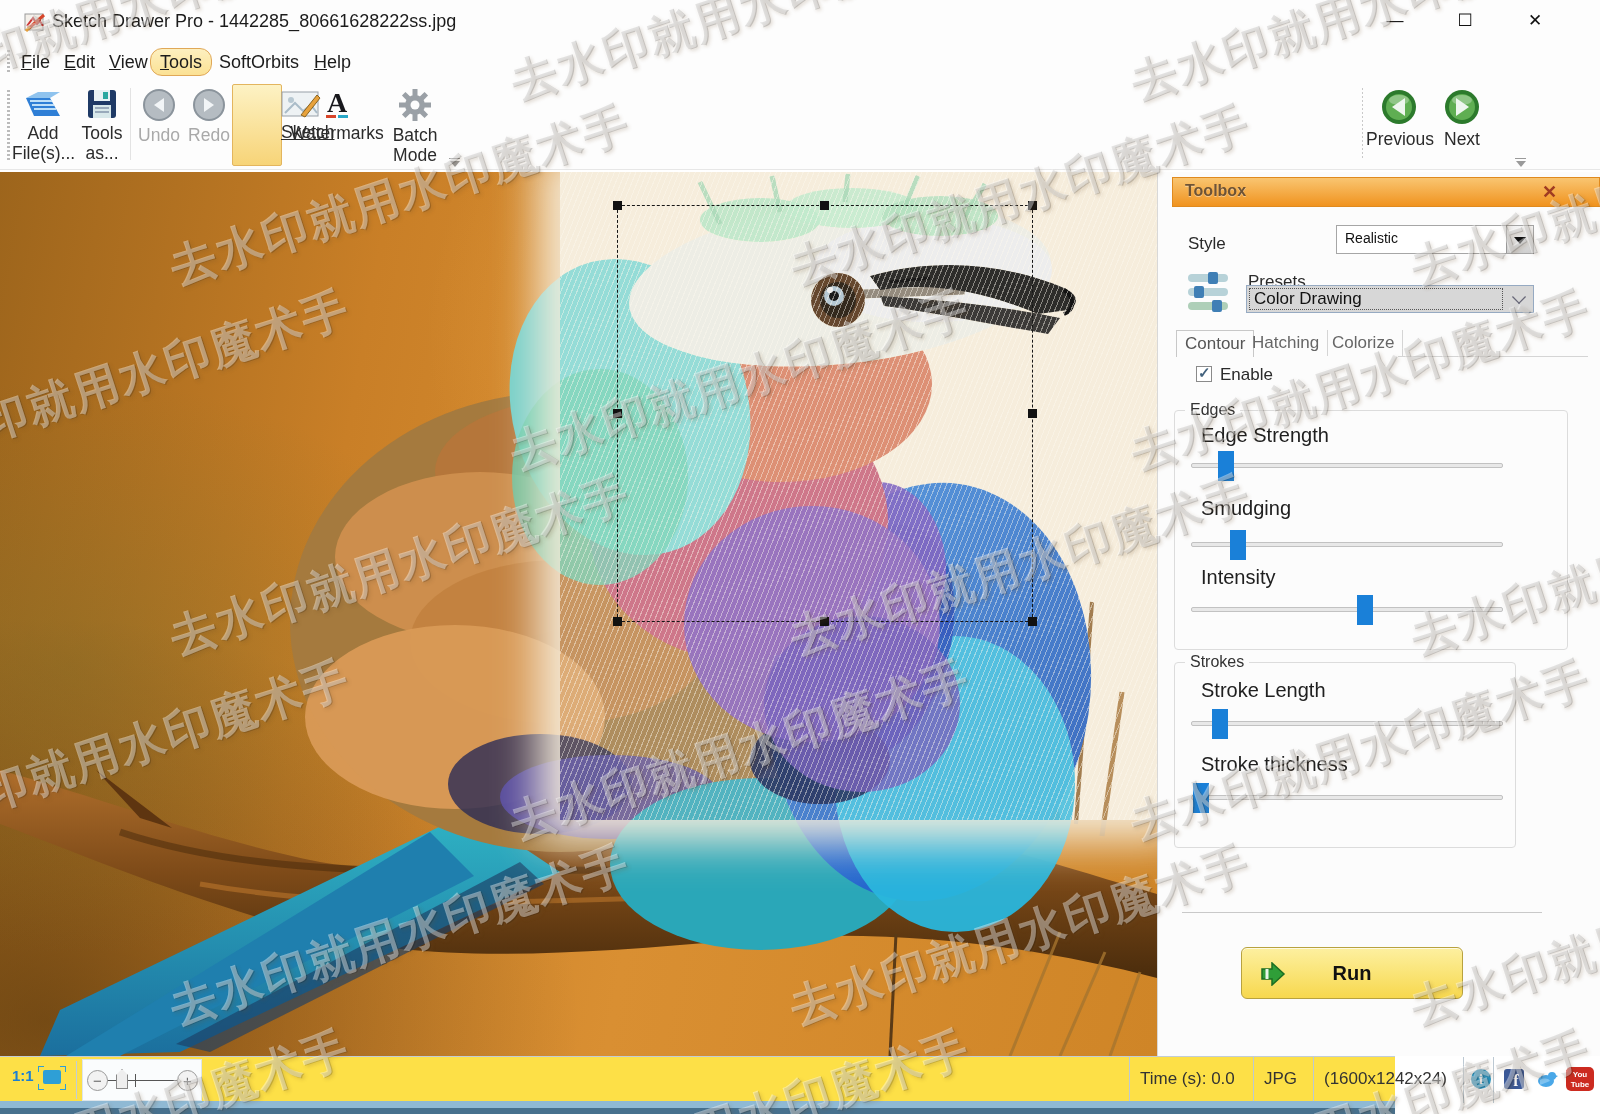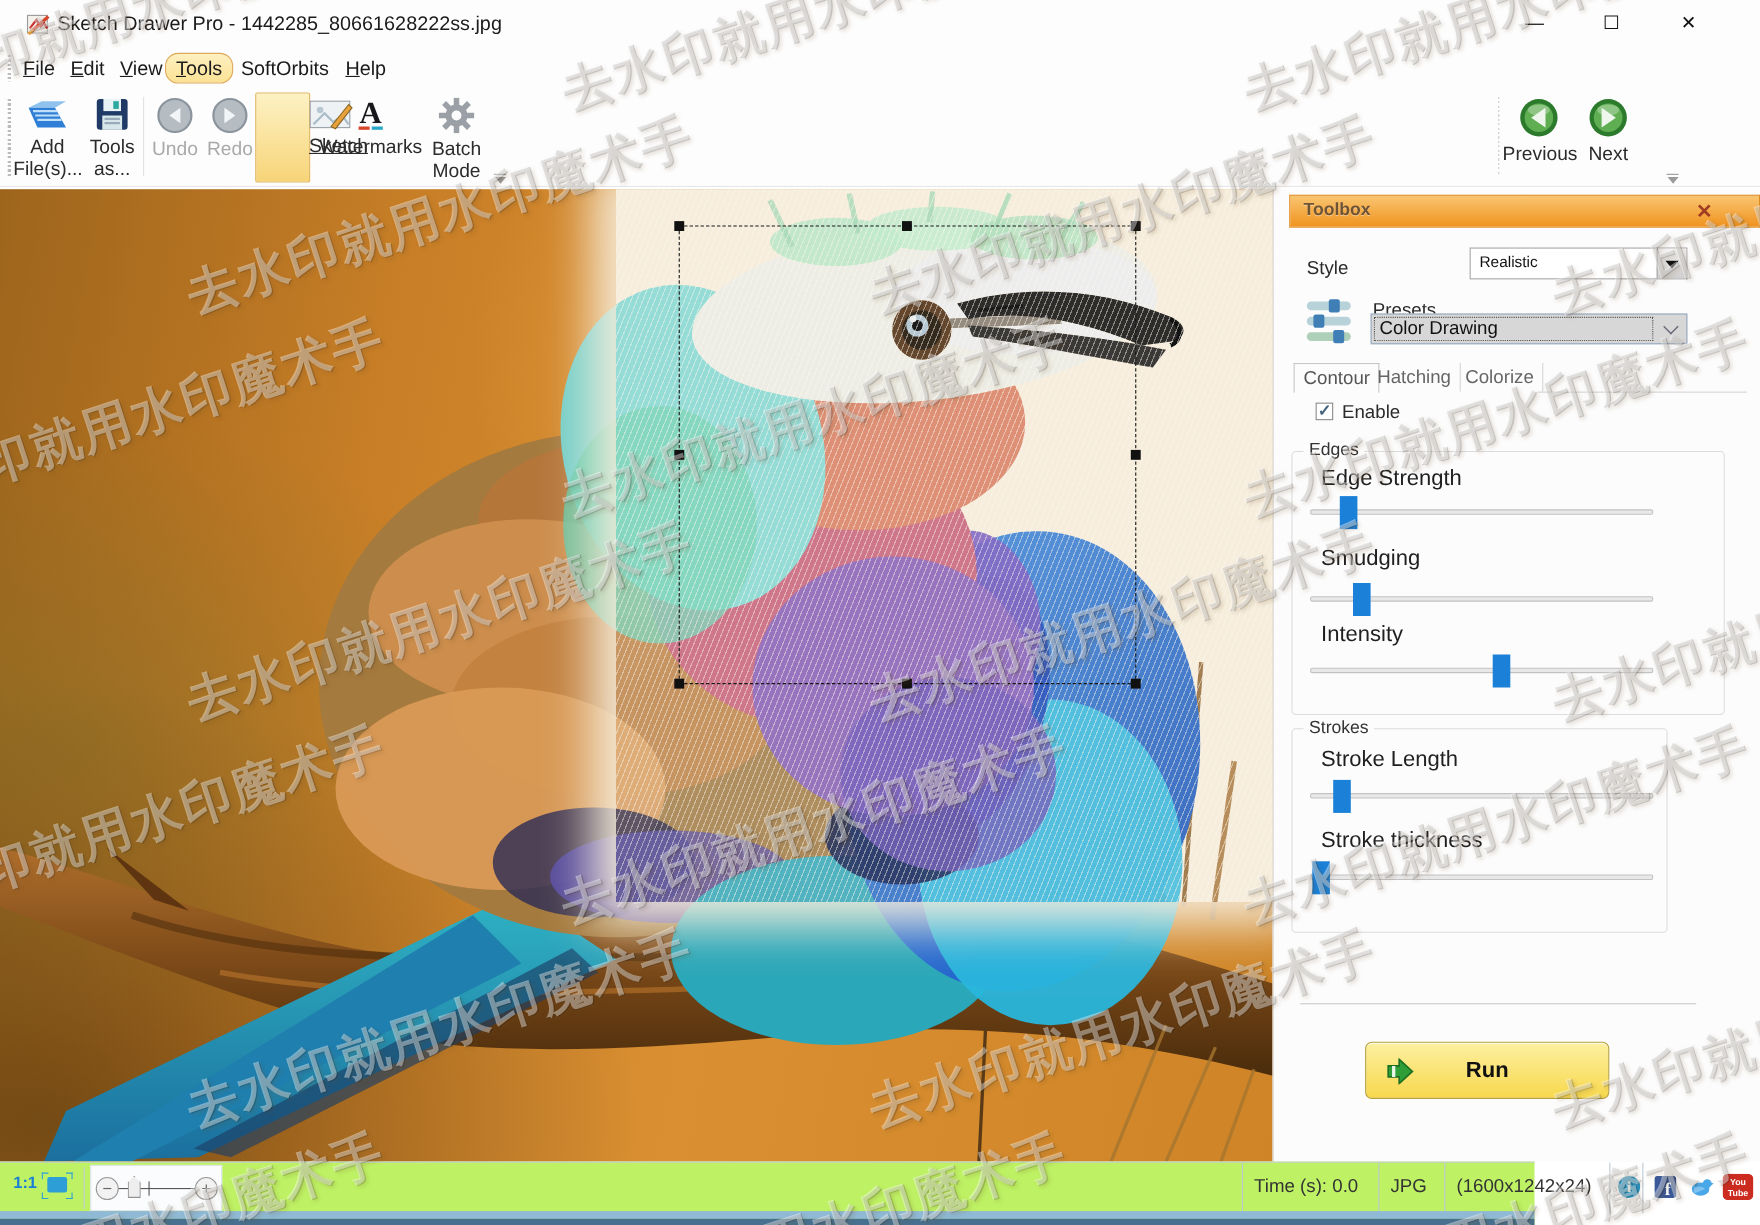--- a/index.html
+++ b/index.html
@@ -78,21 +78,21 @@
   .slider-label { position:absolute; font-size:20px; color:#202020; }
   .track { position:absolute; height:5px; background:#e8e8e8; border:1px solid #c2c2c2; border-radius:2px; }
   .thumb { position:absolute; top:-13px; width:16px; height:30px; background:#1a80d8; margin-left:-2px; }
   .hsep { position:absolute; height:1px; background:#c9c9c9; }
   .run-btn { position:absolute; left:83px; top:775px; width:222px; height:52px; border:1px solid #b8a23f; border-radius:6px;
     background:linear-gradient(#fdf0a0,#f7d84e); text-align:center; line-height:50px; font-size:20px; font-weight:bold; color:#111;
     box-shadow:inset 0 1px 0 rgba(255,255,255,.7); }
   .run-arrow { position:absolute; left:18px; top:14px; }
 
   
-  .statusbar { position:absolute; left:0; top:1056px; width:1395px; height:58px; background:#bef264; border-top:1px solid #c2cdd6; z-index:20; }
+  .statusbar { position:absolute; left:0; top:1056px; width:1395px; height:58px; background:#fde047; border-top:1px solid #c2cdd6; z-index:20; }
   .statusbar .bluestrip { position:absolute; left:0; bottom:6px; width:100%; height:7px; background:#8fb9d4; }
   .statusbar .darkstrip { position:absolute; left:0; bottom:0; width:100%; height:6px; background:#47718e; }
   .sb-cell { position:absolute; top:0; height:46px; line-height:44px; font-size:17px; color:#333; border-left:1px solid #bcc9d3; padding-left:10px; }
   .zoom-ratio { position:absolute; left:12px; top:10px; font-size:15px; font-weight:bold; color:#1a7fd4; }
   .fit-btn { position:absolute; left:36px; top:8px; width:32px; height:26px; }
   .fit-btn .inner { position:absolute; left:7px; top:5px; width:18px; height:14px; background:#2e9fd6; border-radius:2px; }
   .fit-btn .corner { position:absolute; width:6px; height:6px; border:1px dashed #2e9fd6; }
   .sb-sep { position:absolute; left:76px; top:4px; width:1px; height:38px; background:#c2cdd6; }
   .zoom-slider { position:absolute; left:82px; top:2px; width:120px; height:42px; background:#fafcfd; border:1px solid #dde5ea; }
   .zs-line { position:absolute; left:10px; top:20px; width:100px; height:1px; background:#555; }

